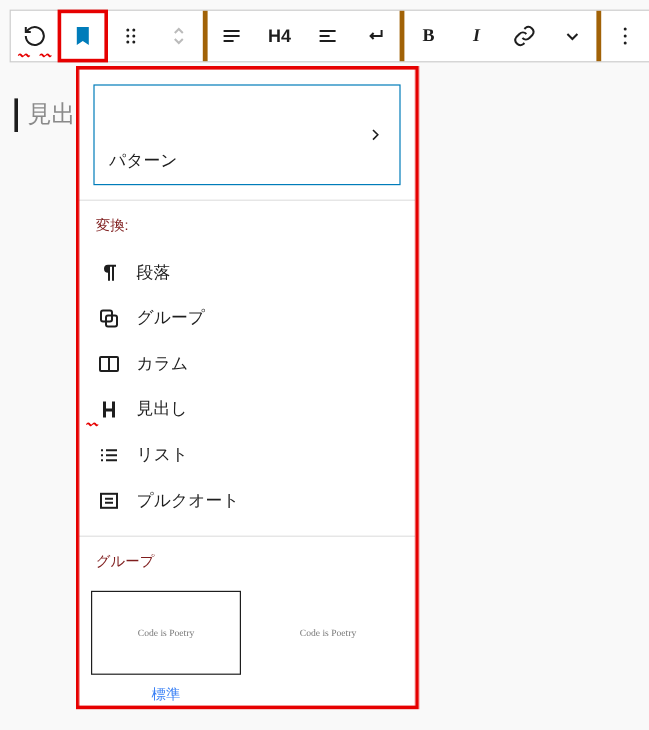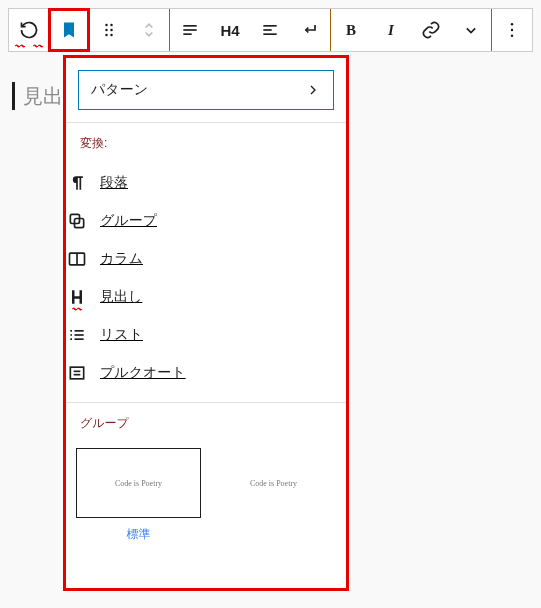--- a/index.html
+++ b/index.html
@@ -1,35 +1,35 @@
 <!DOCTYPE html>
 <html><head>
 <meta charset="utf-8">
 <style>
 * { box-sizing: border-box; margin: 0; padding: 0; font-family: -apple-system, BlinkMacSystemFont, "Segoe UI", sans-serif; }
 body { background: #f9f9f9; width: 541px; height: 608px; position: relative; }
 .toolbar { display: flex; background: #fff; border: 1px solid #ccc; position: absolute; top: 8px; left: 8px; }
-.tgroup { display: flex; border-right: 1px solid #a16207; }
+.tgroup { display: flex; border-right: 4px solid #a16207; }
 .tgroup:last-child { border-right: none; }
 .tbutton { width: 40px; height: 42px; display: flex; align-items: center; justify-content: center; cursor: pointer; color: #1e1e1e; stroke: #1e1e1e; fill: none; }
 .tbutton .txt { font-weight: 700; font-size: 15px; color: #1e1e1e; }
 .tbutton svg { width: 20px; height: 20px; }
 .highlight-red { outline: 3px solid #e60000; outline-offset: -2px; }
 .wavy { position: absolute; color: #e60000; font-size: 10px; pointer-events: none; }
 .placeholder { position: absolute; top: 82px; left: 12px; color: #8a8a8a; font-size: 20px; border-left: 3px solid #1e1e1e; padding-left: 8px; line-height: 28px; }
 .dropdown-wrap { position: absolute; top: 58px; left: 66px; width: 280px; outline: 3px solid #e60000; background: #fff; }
 .dropdown { background: #fff; height: 530px; overflow-y: auto; }
 .dropdown::-webkit-scrollbar { width: 12px; background: #f0f0f0; }
 .dropdown::-webkit-scrollbar-thumb { background: #bdbdbd; border-radius: 2px; }
 .patterns { margin: 12px; border: 1.5px solid #007cba; display: flex; align-items: center; justify-content: space-between; padding: 10px 12px; cursor: pointer; }
-.patterns span { font-size: 14px; color: #1e1e1e; }
+.patterns span { font-size: 14px; color: #1e1e1e; margin-top: 44px; }
 .section-label { color: #7f1d1d; font-size: 12px; padding: 12px 14px 8px; }
 .sep { border-top: 1px solid #e0e0e0; }
 .transform-list { padding: 4px 0 10px; }
-.titem { display: flex; align-items: center; padding: 9px 0; cursor: pointer; position: relative; text-decoration: underline; }
+.titem { display: flex; align-items: center; padding: 9px 14px; cursor: pointer; position: relative; }
 .titem .ticon { width: 22px; margin-right: 12px; display: flex; align-items: center; justify-content: center; stroke: #1e1e1e; fill: #1e1e1e; }
 .titem .ticon svg { width: 20px; height: 20px; }
 .titem .tlabel { font-size: 14px; color: #1e1e1e; }
 .styles { display: flex; padding: 8px 10px 4px; gap: 10px; }
 .stylecard { flex: 1; text-align: center; }
 .stylebox { height: 70px; display: flex; align-items: center; justify-content: center; font-size: 8px; color: #777; font-family: Georgia, serif; }
 .stylebox.sel { border: 1.5px solid #1e1e1e; }
 .stylename { font-size: 12px; color: #3b82f6; padding: 8px 0; font-family: Liberation Serif, serif; }
 .chev { width:16px; height:16px; stroke:#1e1e1e; fill:none; stroke-width:2; }
 </style>

